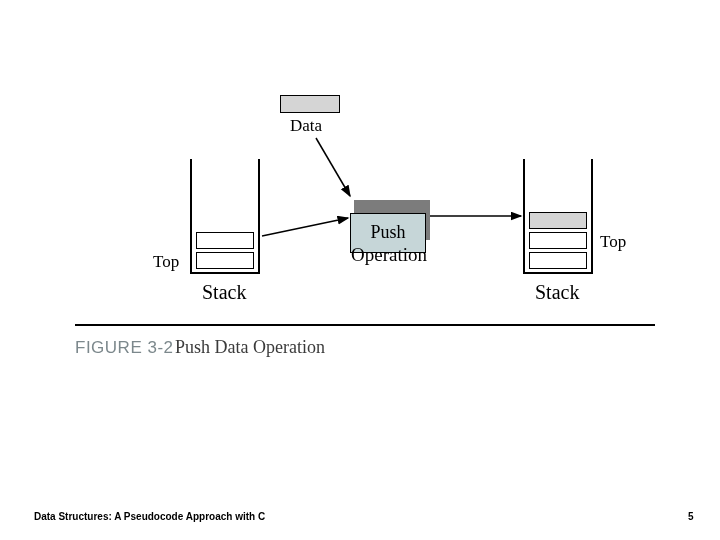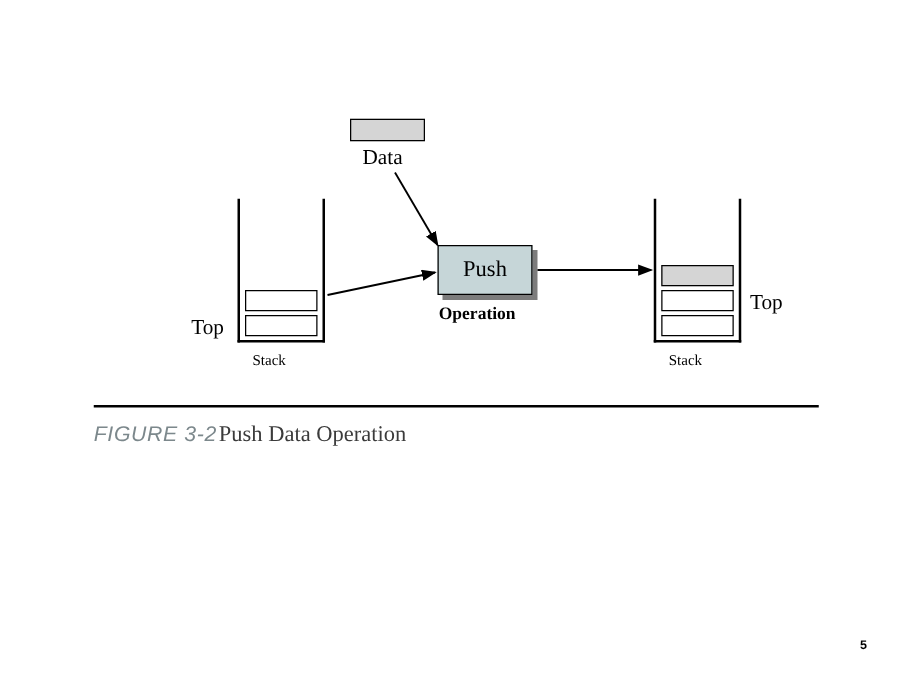--- a/index.html
+++ b/index.html
@@ -45,57 +45,56 @@
   .push-box {
     position: absolute;
     background: #c6d6d8;
     border: 1px solid #000;
     box-sizing: border-box;
     text-align: center;
     font-family: Georgia, 'Times New Roman', serif;
     font-size: 18px;
     color: #000;
     padding-top: 8px;
+    margin-top: 17px;
   }
   .push-shadow {
     position: absolute;
     background: #7c7c7c;
     box-sizing: border-box;
   }
   .label {
     position: absolute;
     font-family: Georgia, 'Times New Roman', serif;
     color: #000;
   }
   .label-stack {
-    font-size: 12px;
+    font-size: 20px;
   }
   .label-top {
     font-size: 17px;
     margin-top: 24px;
   }
   .label-data {
     font-size: 17px;
   }
   .label-operation {
-    font-size: 14px;
-    font-weight: bold;
+    font-size: 19px;
   }
   .divider-line {
     position: absolute;
     background: #000;
     height: 2px;
   }
   .figure-label {
     position: absolute;
     font-family: Arial, Helvetica, sans-serif;
     font-size: 17px;
     color: #7c888c;
     letter-spacing: 0.5px;
-    font-style: italic;
   }
   .figure-title {
     position: absolute;
     font-family: Georgia, 'Times New Roman', serif;
     font-size: 18px;
     color: #3b3b3b;
     font-weight: 300;
   }
   .footer-text {
     position: absolute;
@@ -159,15 +158,16 @@
     <line x1="262" y1="236" x2="348" y2="218" stroke="#000" stroke-width="1.5" marker-end="url(#ah)"></line>
 
     <line x1="430" y1="216" x2="521" y2="216" stroke="#000" stroke-width="1.5" marker-end="url(#ah)"></line>
   </svg>
 
   <div class="divider-line" style="left:75px; top:324px; width:580px;"></div>
 
   <div class="figure-label" style="left:75px; top:338px;">FIGURE 3-2</div>
   <div class="figure-title" style="left:175px; top:337px;">Push Data Operation</div>
 
+  <div class="footer-text" style="left:34px; top:511px;">Data Structures: A Pseudocode Approach with C</div>
   <div class="page-number" style="left:688px; top:511px;">5</div>
 
 </div>
 
 </body></html>

